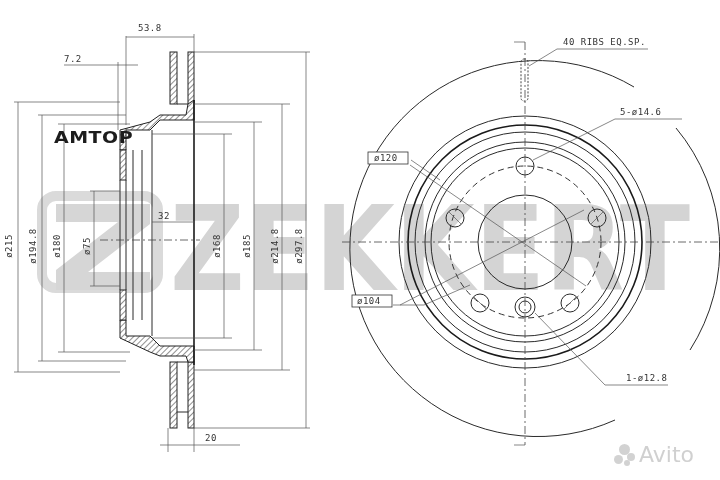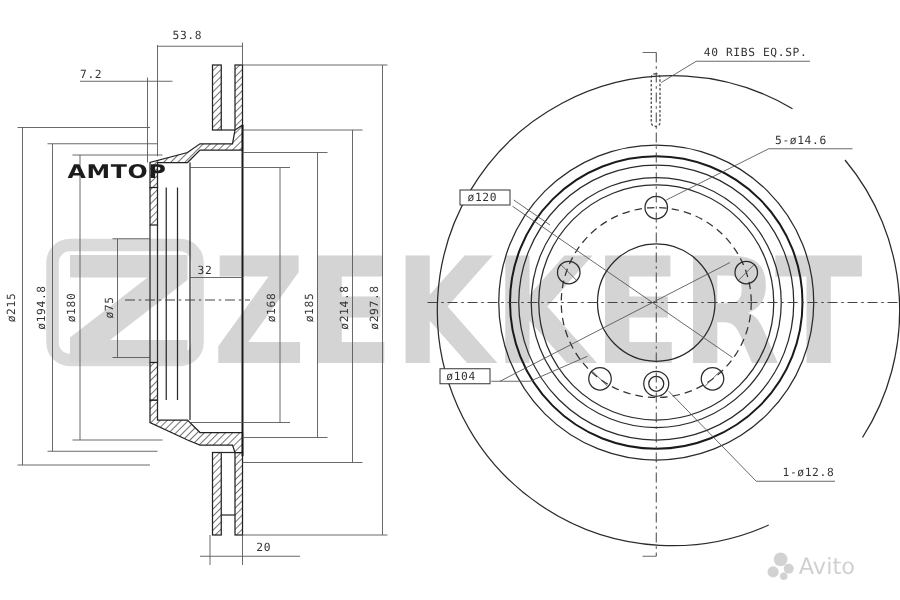--- a/index.html
+++ b/index.html
@@ -7,21 +7,21 @@
     #drawing { position: absolute; left: 0; top: 0; width: 720px; height: 480px; }
     .ln { stroke: #2a2a2a; stroke-width: 1; fill: none; }
     .thick { stroke: #1a1a1a; stroke-width: 1.6; fill: none; }
     .thin { stroke: #555; stroke-width: 0.7; fill: none; }
     .dash { stroke: #444; stroke-width: 0.8; fill: none; stroke-dasharray: 8 3 2 3; }
     .dashc { stroke: #333; stroke-width: 1; fill: none; stroke-dasharray: 6 4; }
     .hatch { fill: url(#hatchPat); stroke: #222; stroke-width: 1; }
     .dim-text { font-family: "DejaVu Sans Mono", monospace; font-size: 9px; fill: #333; letter-spacing: 0.5px; }
     .wm { fill: #d4d4d4; font-family: "DejaVu Sans", sans-serif; font-weight: bold; }
     .amtop { position: absolute; left: 54px; top: 130px; font-family: "DejaVu Sans", sans-serif; font-weight: bold; font-size: 19px; letter-spacing: 0.5px; color: #1c1c1c; line-height: 1; transform: scaleY(0.8); transform-origin: left top; }
-    .avito { position: absolute; left: 614px; top: 442px; font-family: "DejaVu Sans", sans-serif; font-size: 18px; color: rgba(200,200,200,0.85); display: flex; align-items: center; gap: 3px; }
+    .avito { position: absolute; left: 614px; top: 442px; font-family: "DejaVu Sans", sans-serif; font-size: 22px; color: rgba(200,200,200,0.85); display: flex; align-items: center; gap: 3px; }
     .avito-dots { position: relative; width: 22px; height: 22px; }
     .avito-dots span { position: absolute; border-radius: 50%; background: rgba(205,205,205,0.9); }
   </style>
 </head>
 <body>
 
 <svg id="drawing" viewBox="0 0 720 480" xmlns="http://www.w3.org/2000/svg">
   <defs>
     <pattern id="hatchPat" patternUnits="userSpaceOnUse" width="4" height="4" patternTransform="rotate(45)">
       <rect width="4" height="4" fill="#fff"></rect>

